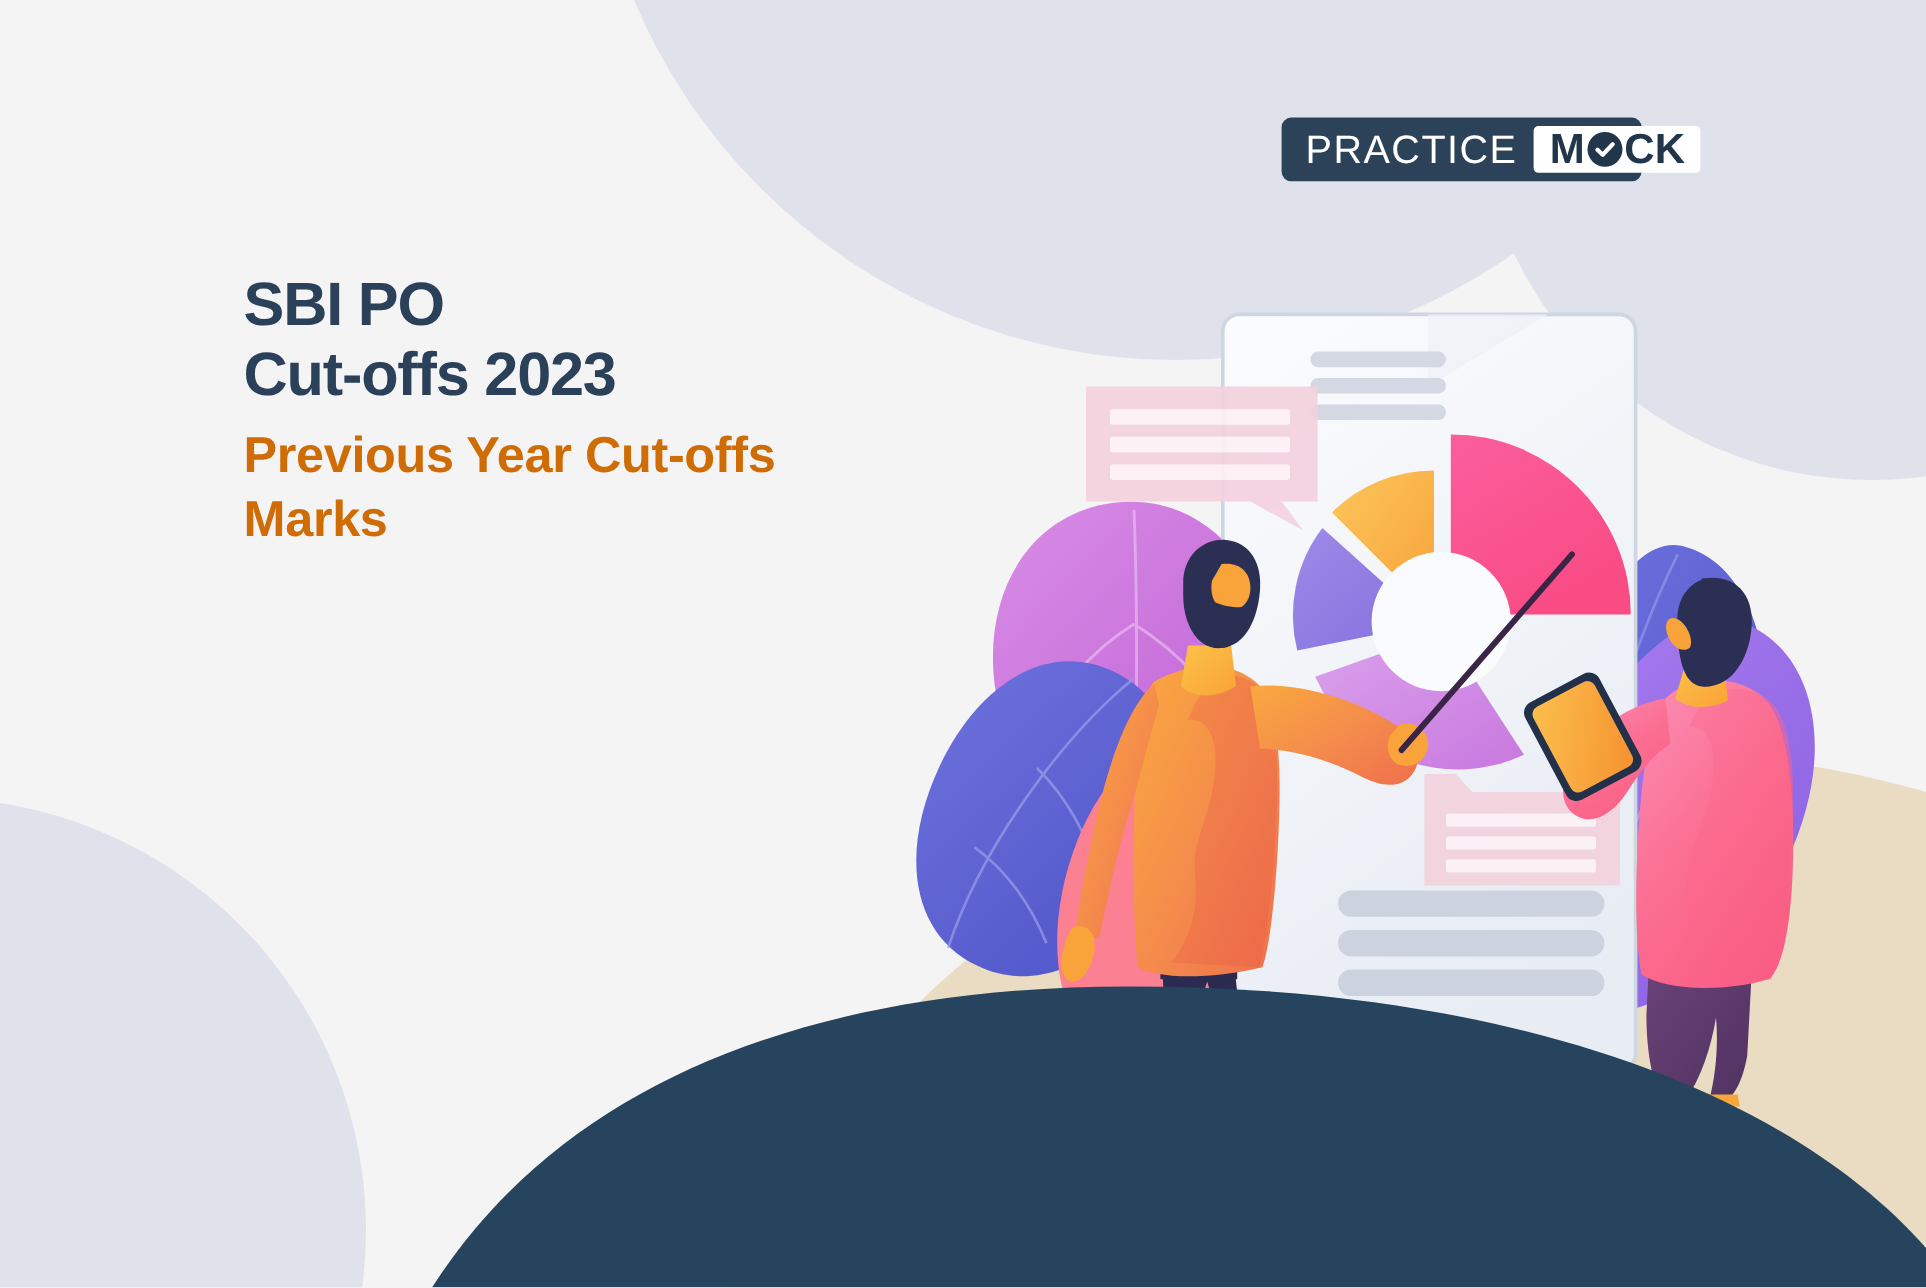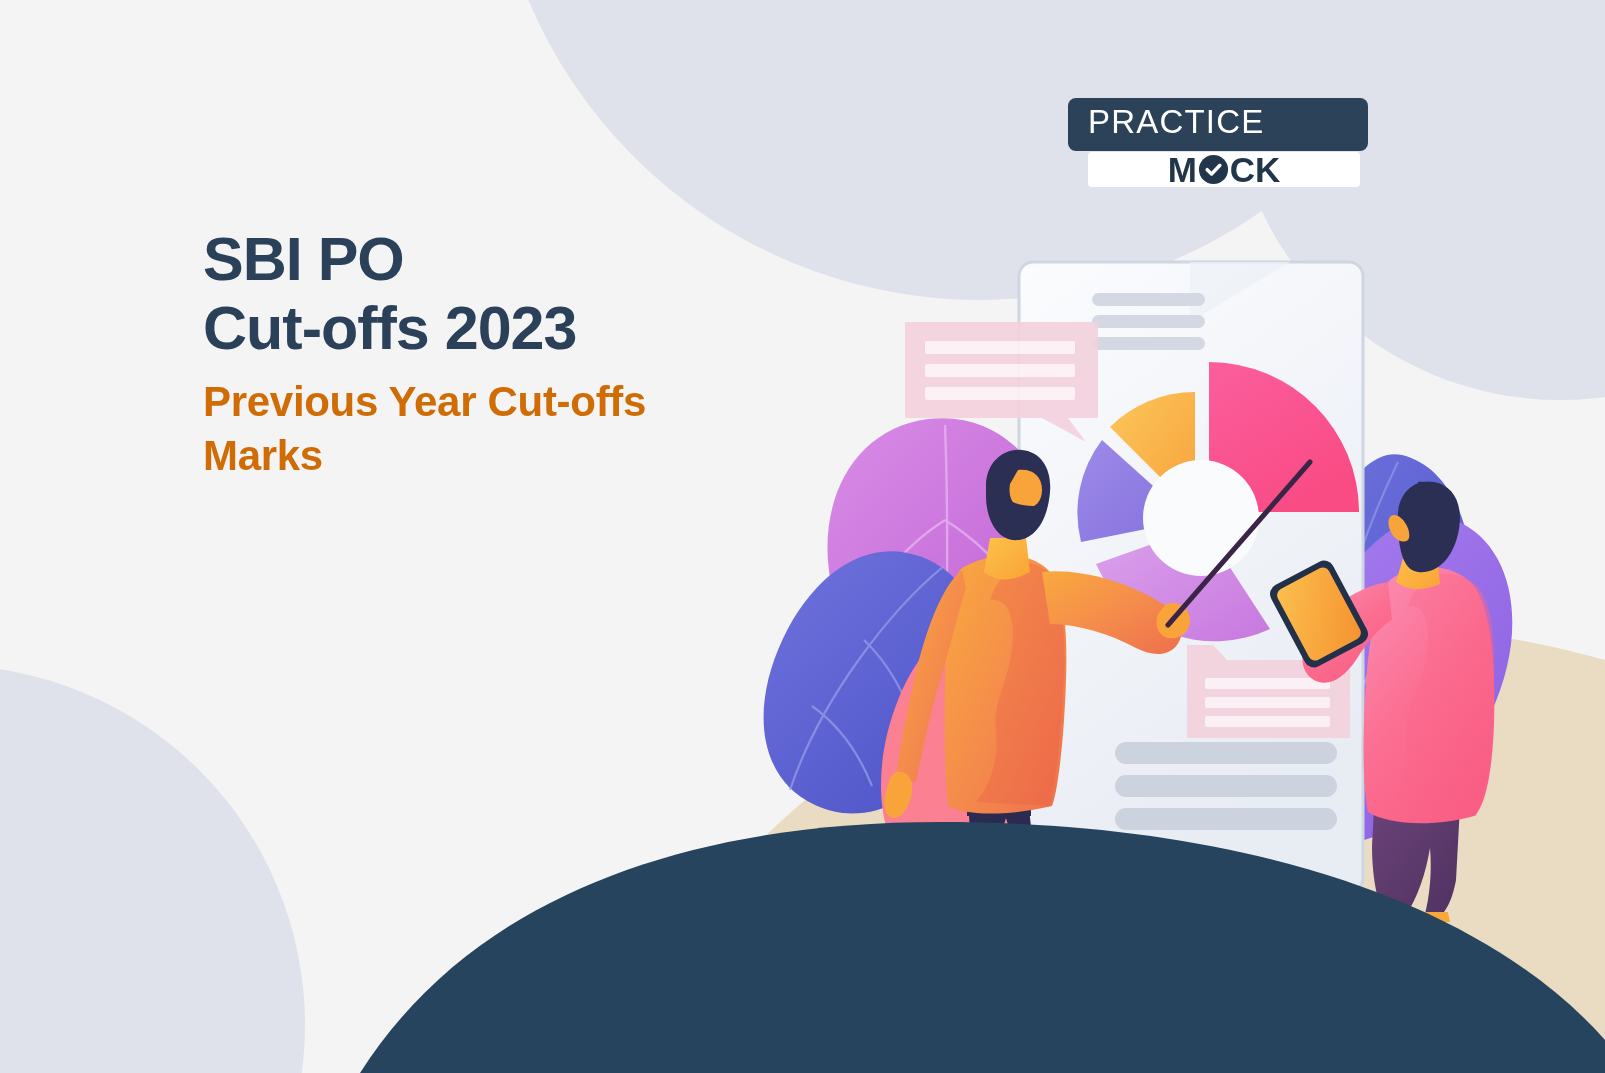--- a/index.html
+++ b/index.html
@@ -17,24 +17,23 @@
   }
   .bg-layer { position:absolute; inset:0; width:100%; height:100%; }
 
   
   #logo {
     position:absolute;
     left:1068px; top:98px;
     width:300px; height:53px;
     background:#2b4259;
     border-radius:8px;
-    display:flex; 
+    display:flex; align-items:center;
     padding:7px 8px 7px 20px;
     gap:14px;
-    flex-direction:column;
   }
   #logo-practice {
     color:#ffffff;
     font-size:33px;
     font-weight:400;
     letter-spacing:1.2px;
     line-height:1;
     white-space:nowrap;
   }
   #logo-mock-box {
@@ -56,21 +55,21 @@
   .mock-o { display:inline-flex; align-items:center; justify-content:center; }
 
   
   #headline-block {
     position:absolute;
     left:203px; top:225px;
     width:660px;
   }
   #title {
     color:#2a4159;
-    font-size:61px;
+    font-size:51px;
     font-weight:bold;
     line-height:1.13;
     letter-spacing:-1px;
     white-space:pre-line;
   }
   #subtitle {
     margin-top:12px;
     color:#cf6c06;
     font-size:42px;
     font-weight:bold;

